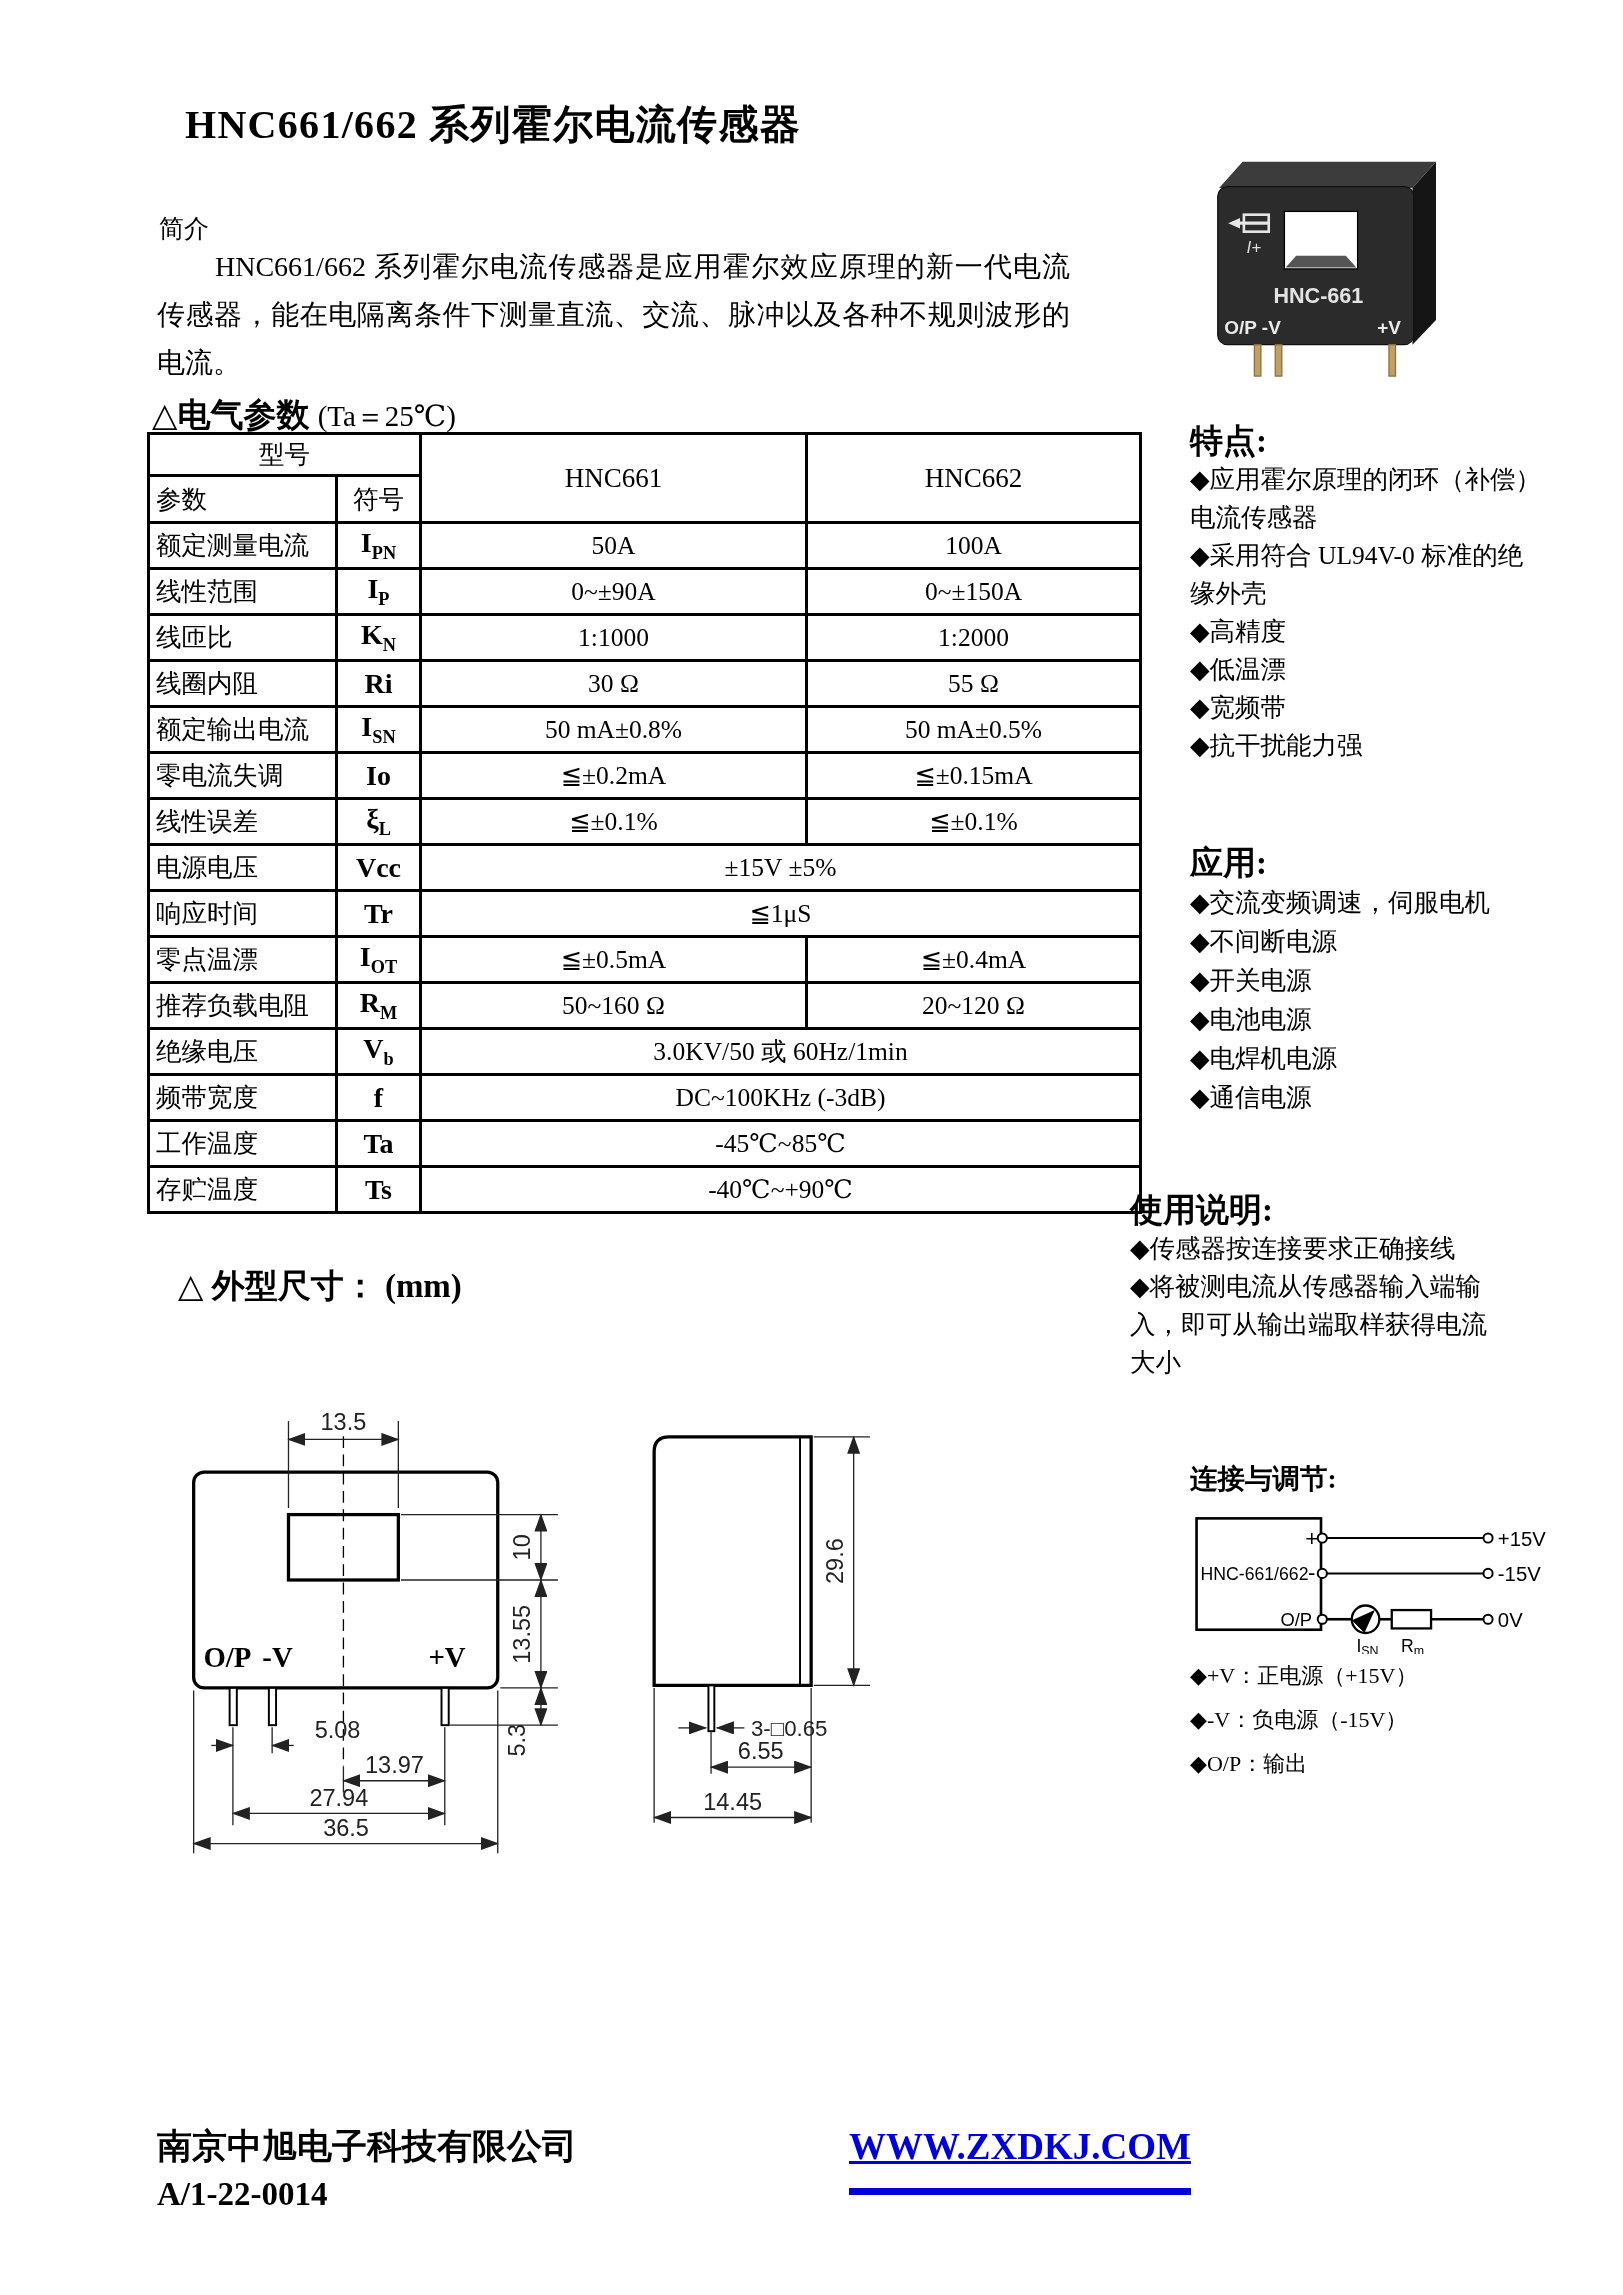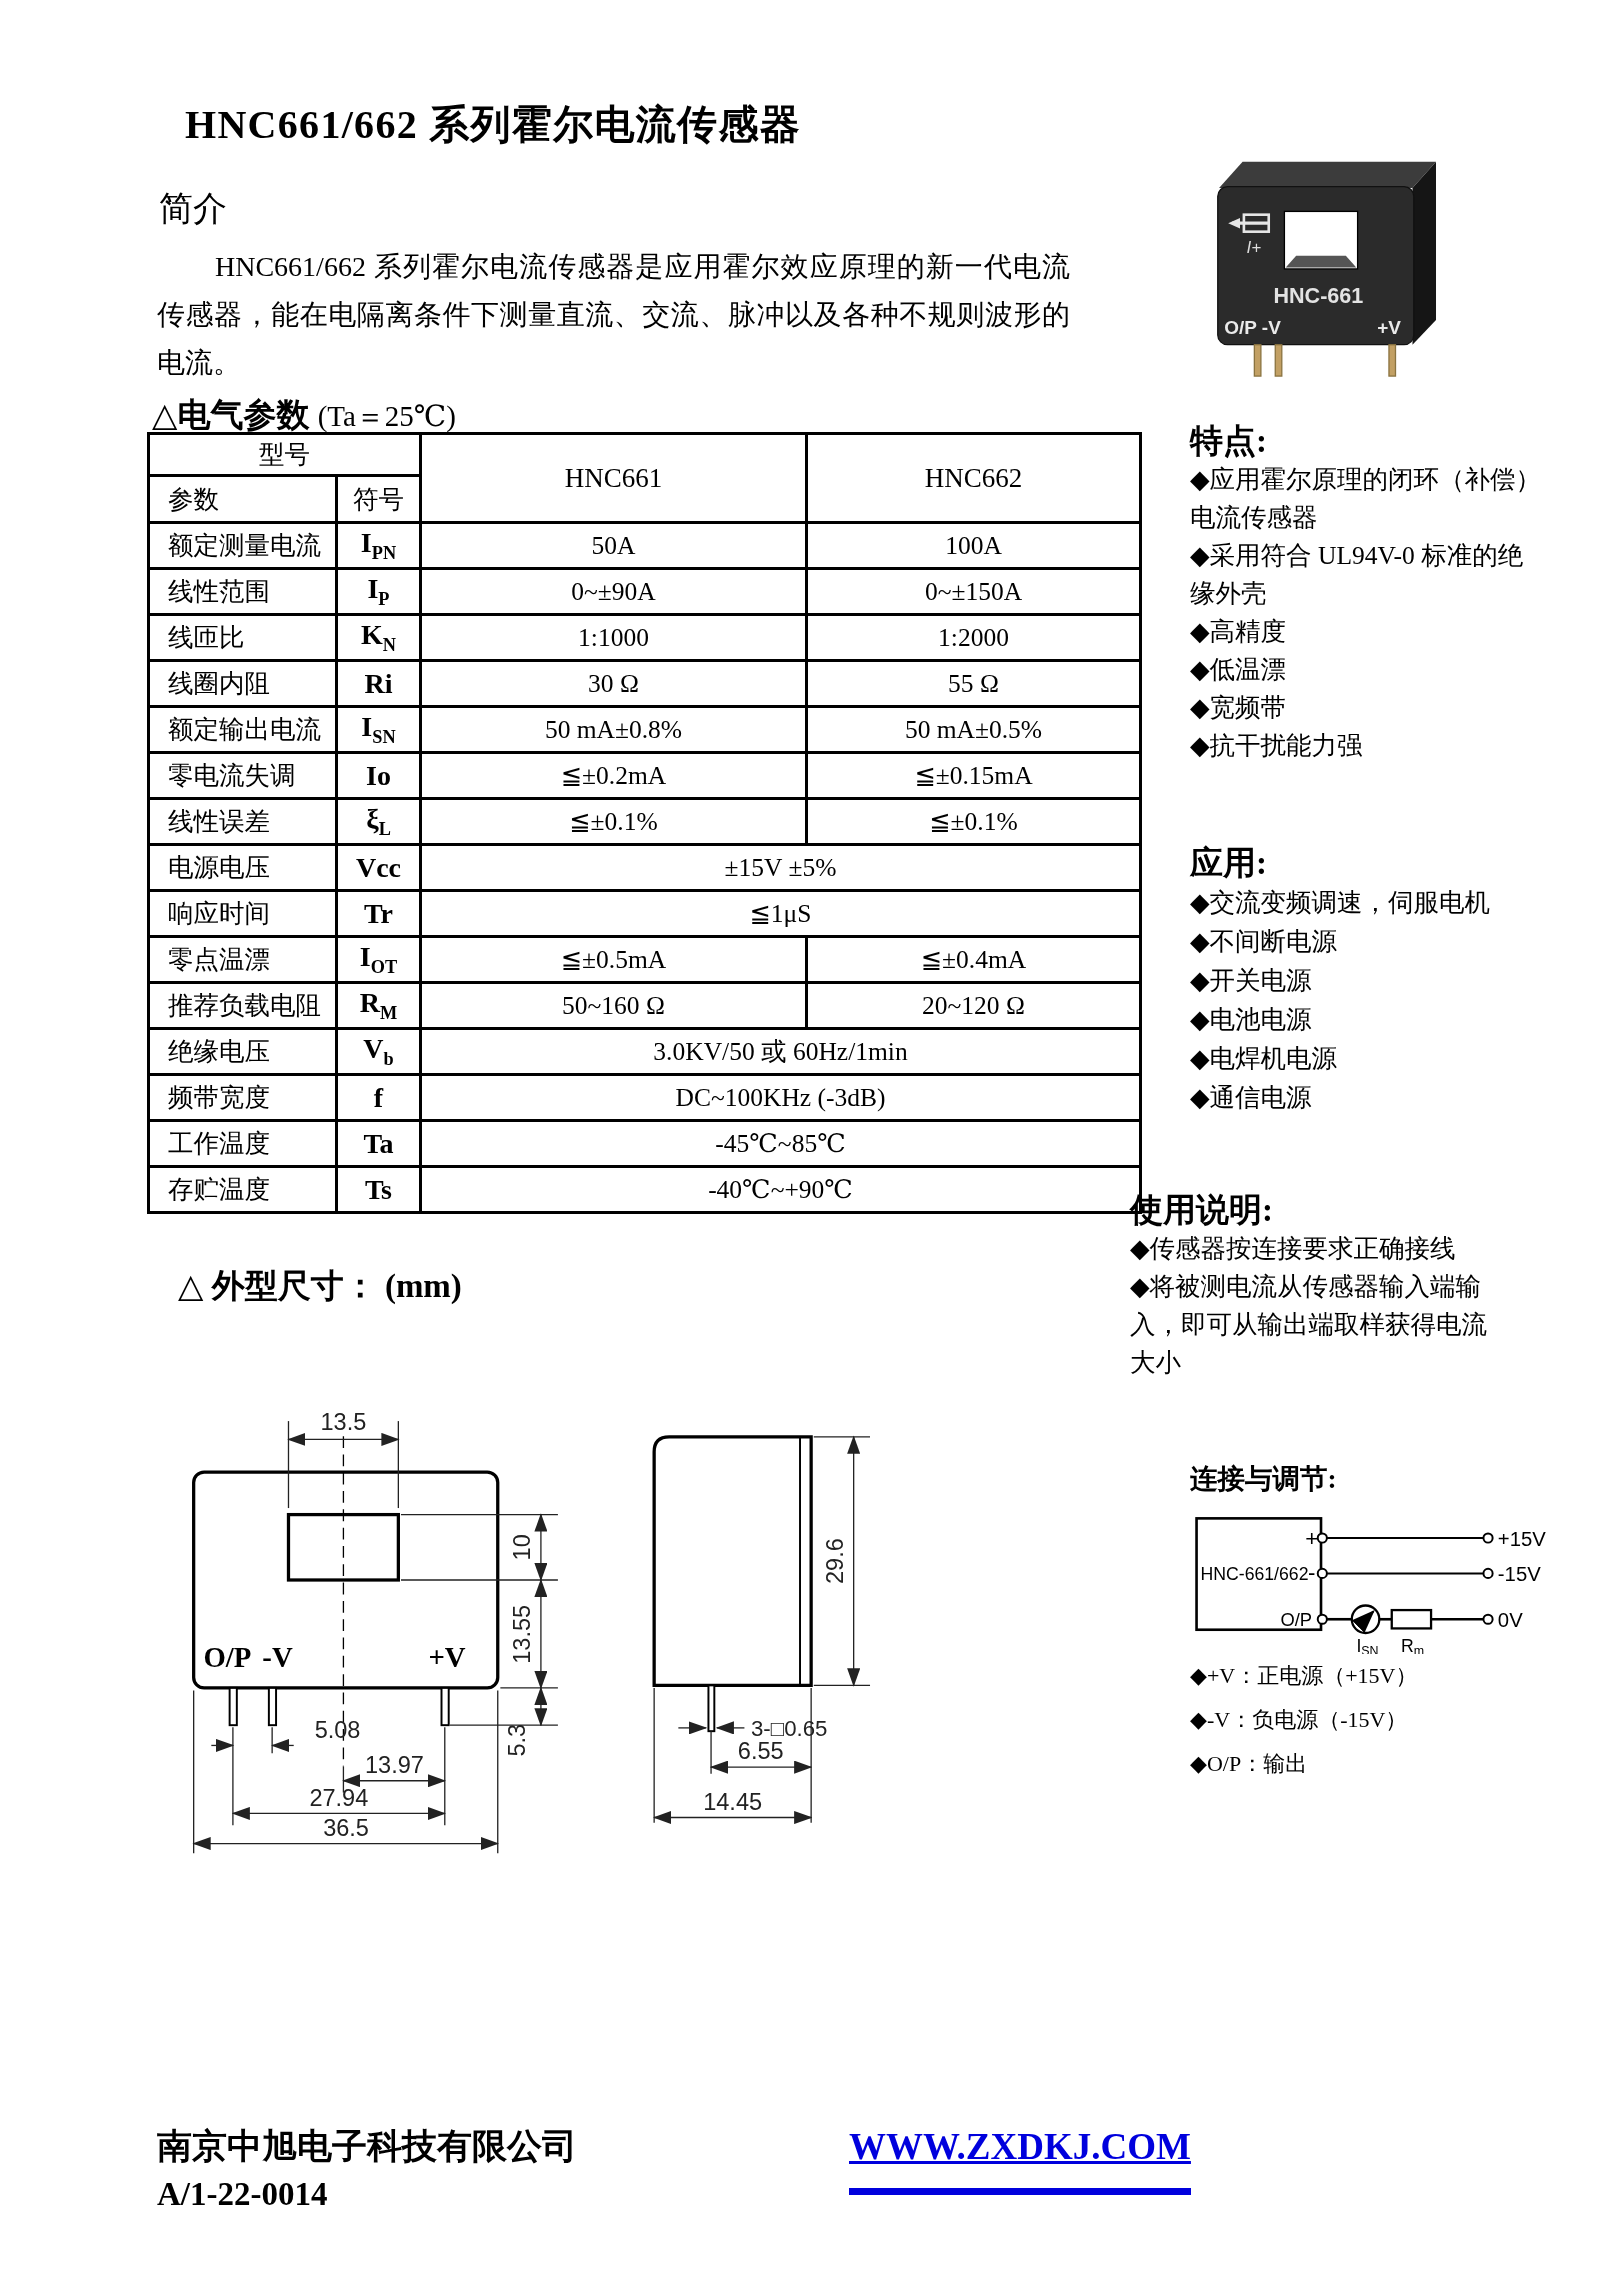--- a/index.html
+++ b/index.html
@@ -11,21 +11,21 @@
     color:#000;
     overflow:hidden;
   }
   .abs{position:absolute;}
   .page-title{
     left:185px;top:97px;
     font-size:40px;font-weight:bold;
     letter-spacing:1.3px;
     white-space:nowrap;
   }
-  .intro-heading{left:159px;top:186px;font-size:34px;text-align:right;}
+  .intro-heading{left:159px;top:212px;font-size:25px;text-align:right;}
   .intro-body{
     left:157px;top:243px;width:913px;
     font-size:28px;line-height:48px;
     text-indent:58px;
     text-align:justify;
   }
   
   .photo-box{left:1206px;top:147px;width:247px;height:236px;}
   
   .elec-heading{left:152px;top:393px;font-size:33px;font-weight:bold;white-space:nowrap;}
@@ -45,21 +45,21 @@
     font-weight:normal;
     font-size:25.5px;
     text-align:center;
     padding:0 3.9px;
     overflow:hidden;
   }
   table.params tr{height:46px;}
   table.params tr.hdr1{height:42px;}
   table.params tr.hdr2{height:47px;}
   table.params .model-cell{font-size:27px;}
-  table.params .cell-param{text-align:left;padding-left:18px;}
+  table.params .cell-param{text-align:left;padding-left:6px;}
   table.params .cell-sym{font-size:28px;font-weight:bold;}
   table.params .cell-sym sub{font-size:18.3px;font-weight:bold;}
   
   .side{width:357px;font-size:25.5px;line-height:38px;}
   .side-heading{font-weight:bold;font-size:33px;line-height:39px;}
   .features{left:1190px;top:422px;}
   .applications{left:1190px;top:844px;}
   .applications .li{line-height:39px;}
   .usage{left:1130px;top:1191px;}
   .conn-heading{left:1190px;top:1461px;font-size:27.5px;font-weight:bold;}

